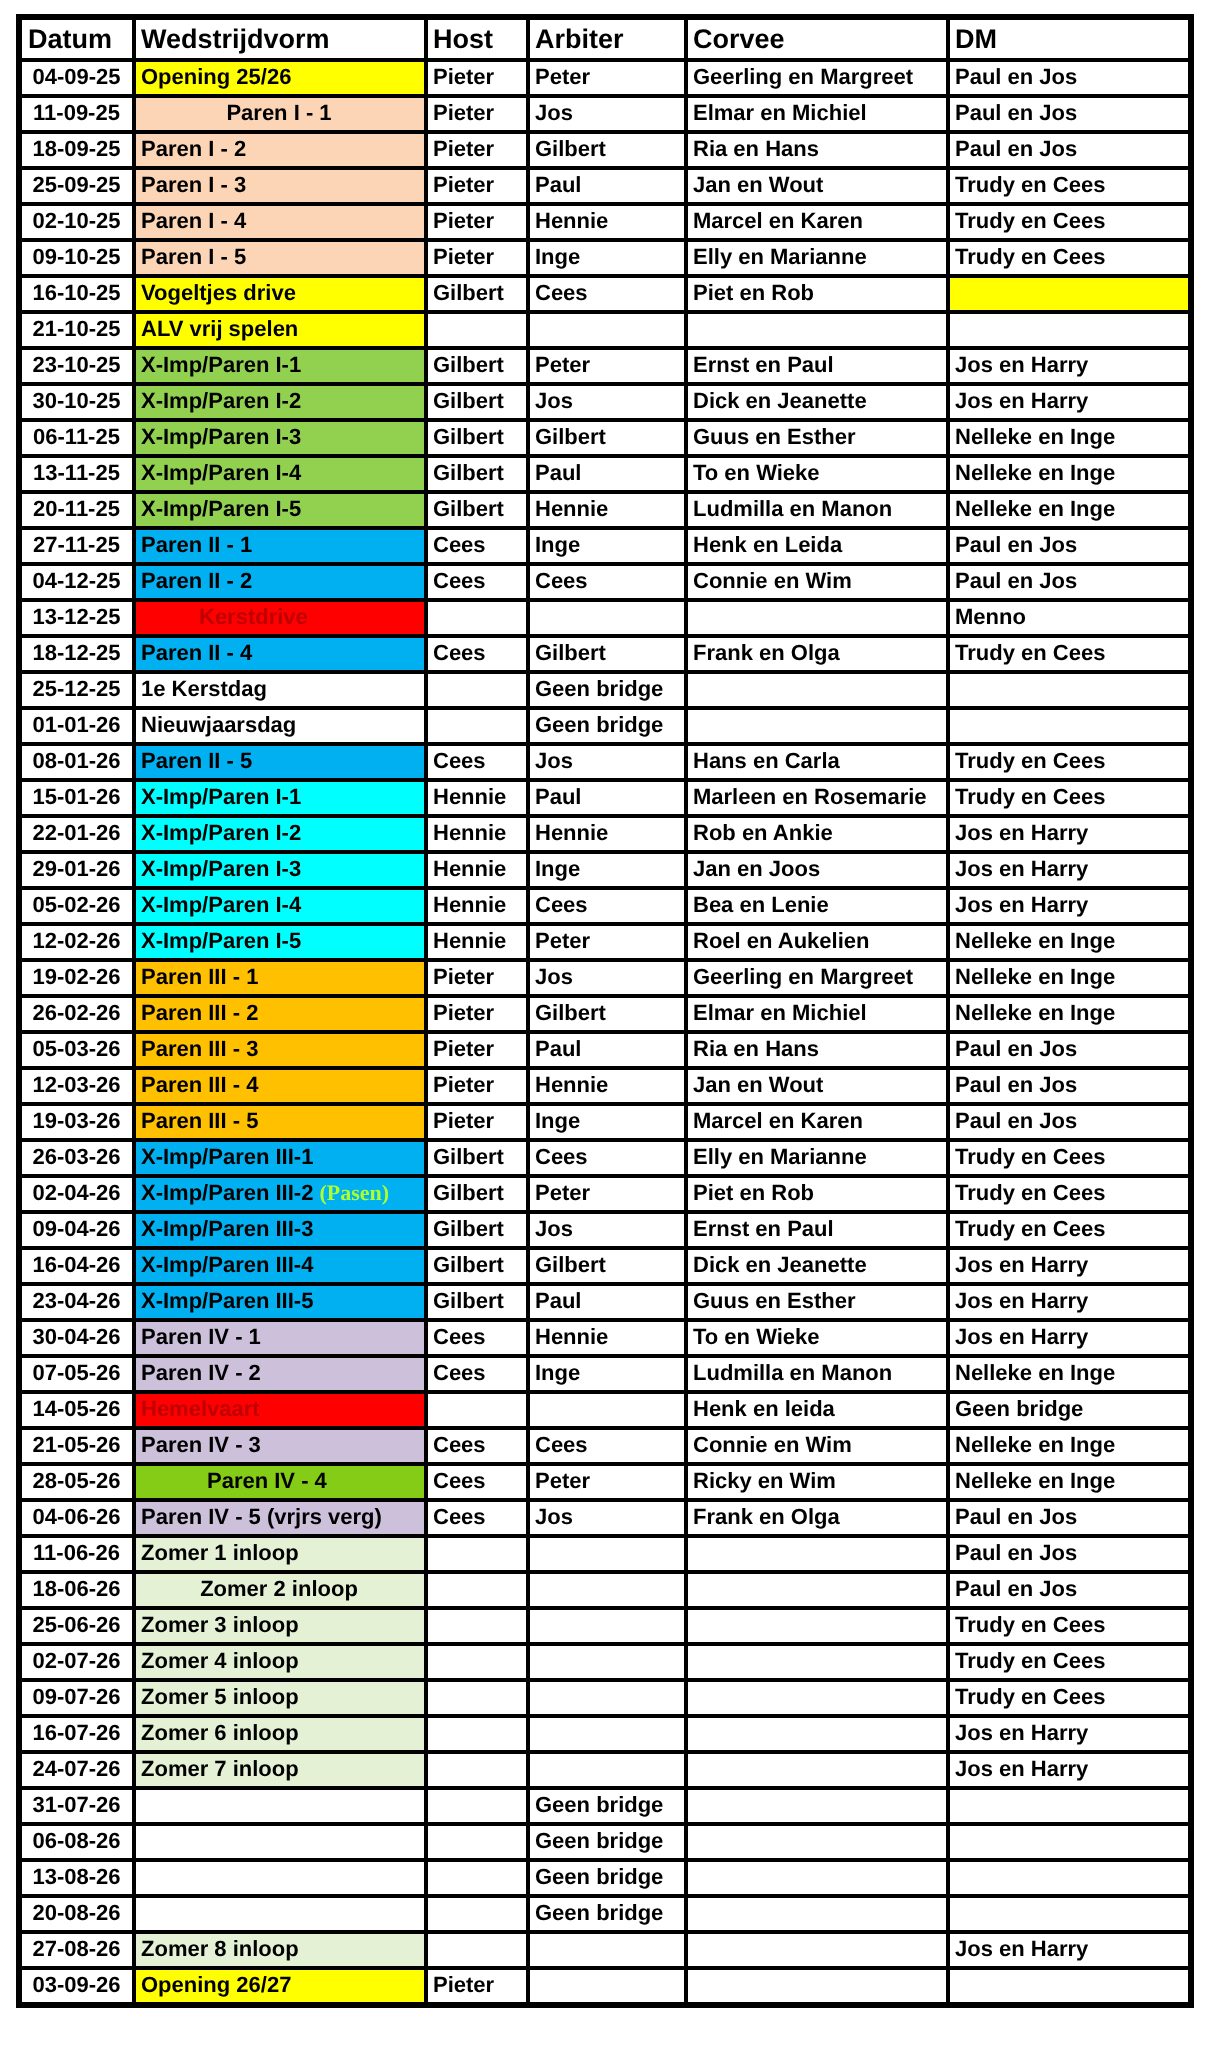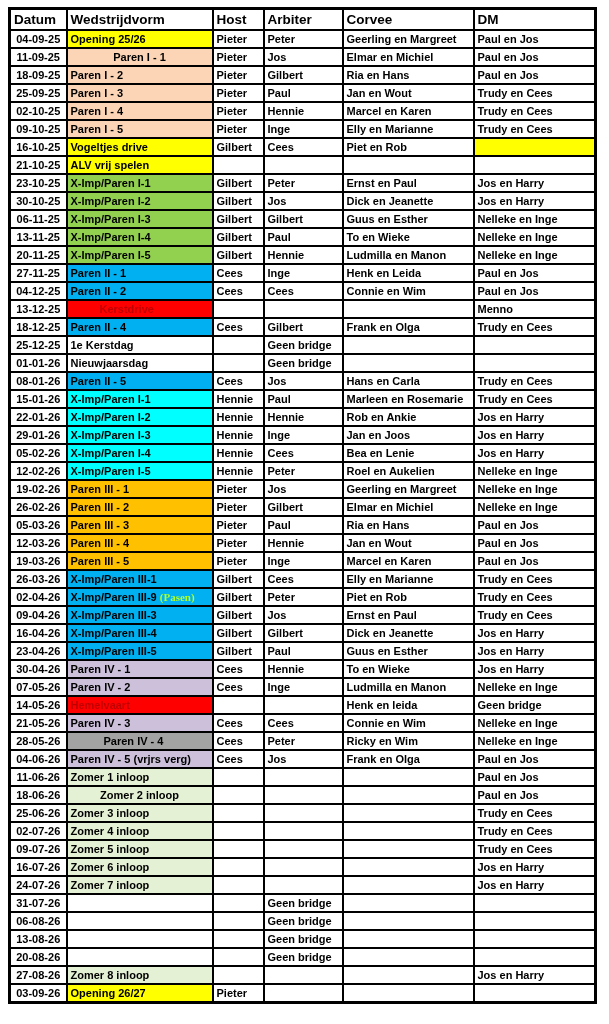--- a/index.html
+++ b/index.html
@@ -314,21 +314,21 @@
         <tr>
           <td class="c-date">26-03-26</td>
           <td style="background-color: rgb(0, 176, 240); margin-top: 20px;"><span>X-Imp/Paren III-1</span></td>
           <td>Gilbert</td>
           <td>Cees</td>
           <td>Elly en Marianne</td>
           <td>Trudy en Cees</td>
         </tr>
         <tr>
           <td class="c-date">02-04-26</td>
-          <td style="background-color: rgb(0, 176, 240);"><span>X-Imp/Paren III-9 </span><span class="suffix" style="color: rgb(173, 255, 47);">(Pasen)</span></td>
+          <td style="background-color: rgb(0, 176, 240);"><span>X-Imp/Paren III-2 </span><span class="suffix" style="color: rgb(173, 255, 47);">(Pasen)</span></td>
           <td>Gilbert</td>
           <td>Peter</td>
           <td>Piet en Rob</td>
           <td>Trudy en Cees</td>
         </tr>
         <tr>
           <td class="c-date">09-04-26</td>
           <td style="background-color: rgb(0, 176, 240);"><span>X-Imp/Paren III-3</span></td>
           <td>Gilbert</td>
           <td>Jos</td>
@@ -378,21 +378,21 @@
         <tr>
           <td class="c-date">21-05-26</td>
           <td style="background-color: rgb(204, 192, 218);"><span>Paren IV - 3</span></td>
           <td>Cees</td>
           <td>Cees</td>
           <td>Connie en Wim</td>
           <td>Nelleke en Inge</td>
         </tr>
         <tr>
           <td class="c-date">28-05-26</td>
-          <td style="background-color: #a3a3a3; padding-left: 36px;"><span>Paren IV - 4</span></td>
+          <td style="background-color: #84cc16; padding-left: 36px;"><span>Paren IV - 4</span></td>
           <td>Cees</td>
           <td>Peter</td>
           <td>Ricky en Wim</td>
           <td>Nelleke en Inge</td>
         </tr>
         <tr>
           <td class="c-date">04-06-26</td>
           <td style="background-color: rgb(204, 192, 218);"><span>Paren IV - 5 (vrjrs verg)</span></td>
           <td>Cees</td>
           <td>Jos</td>

